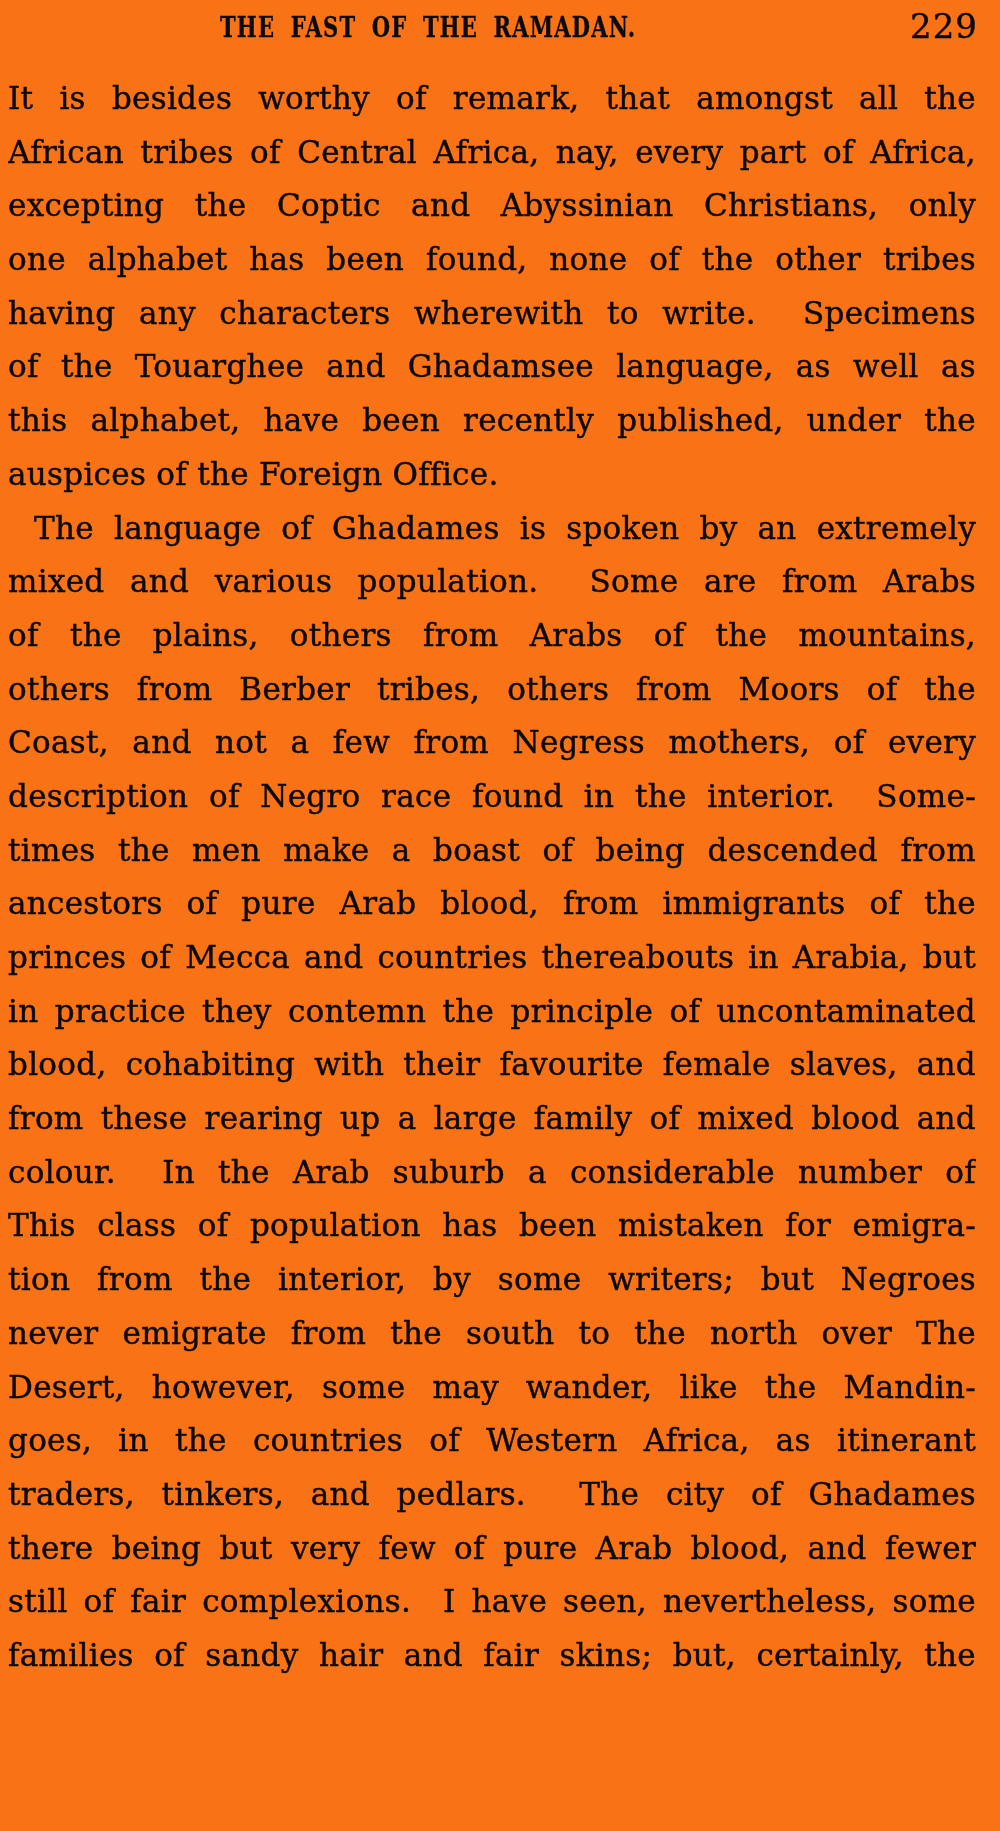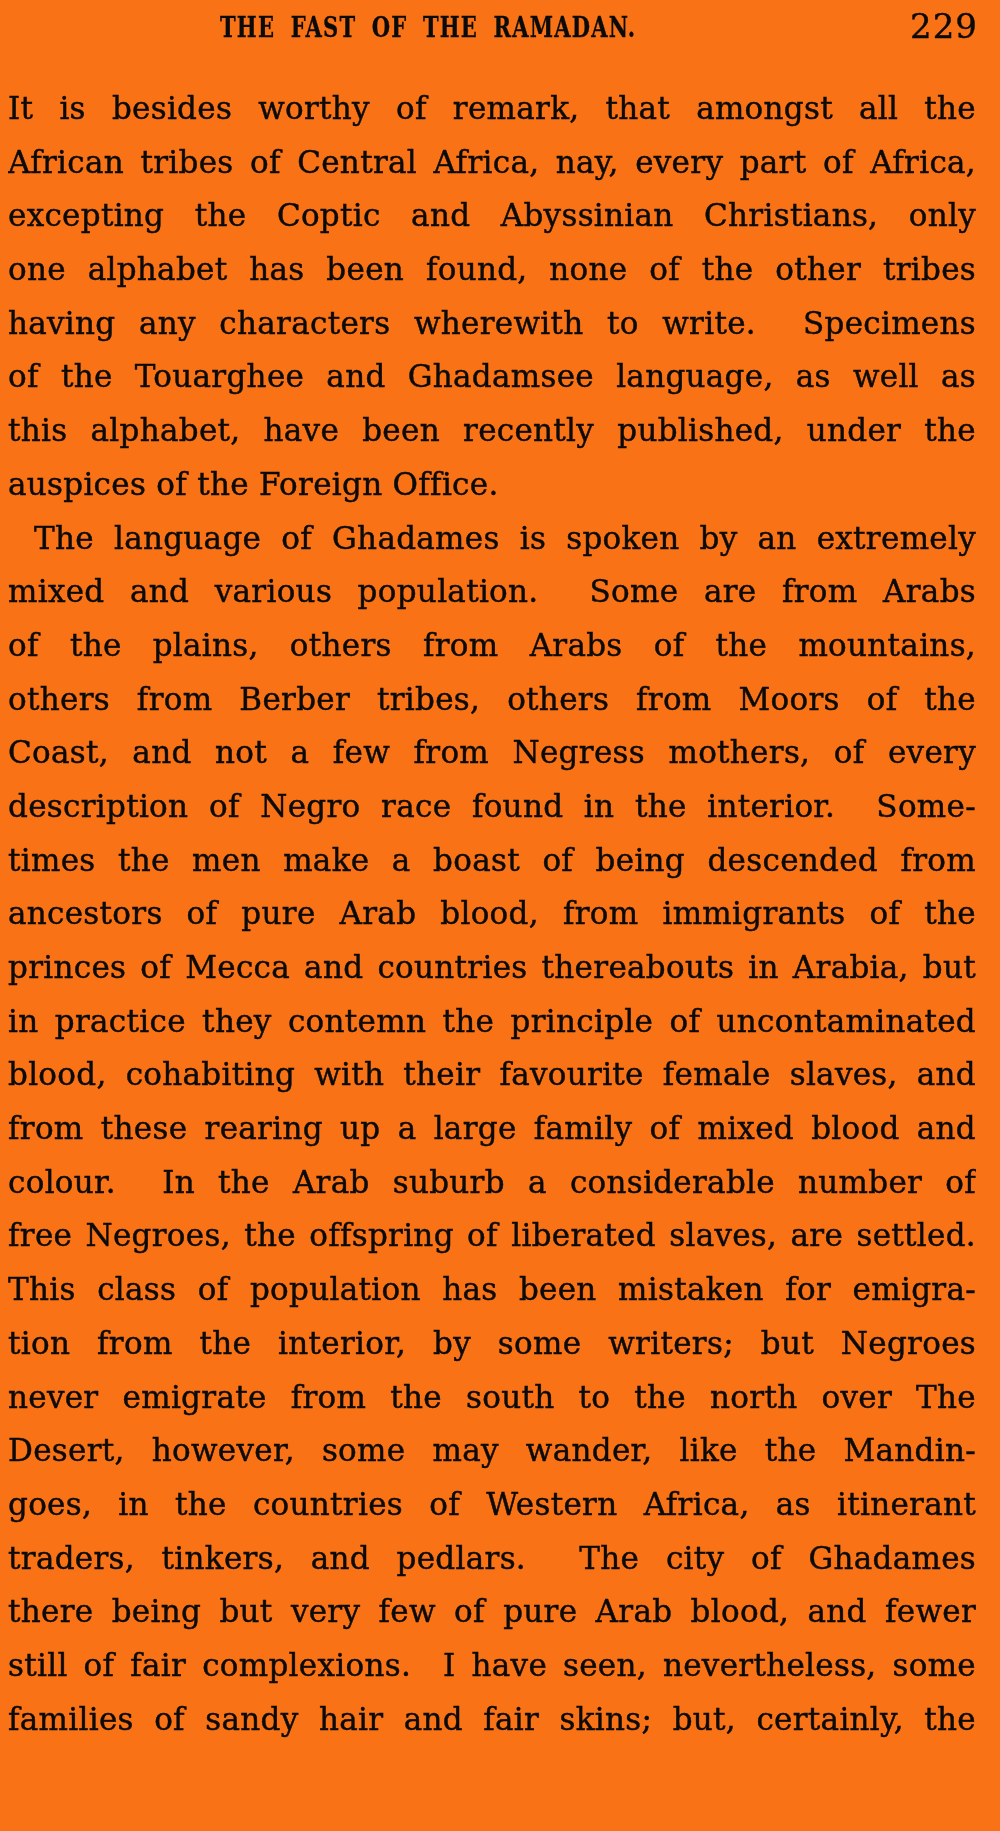--- a/index.html
+++ b/index.html
@@ -34,21 +34,21 @@
     right: 22px;
     top: 6px;
     font-size: 34px;
     letter-spacing: 1px;
     -webkit-text-stroke: 0.4px #0b0b0b;
   }
   .page-body {
     position: absolute;
     left: 8px;
     right: 24px;
-    top: 82px;
+    top: 72px;
     font-size: 31px;
     letter-spacing: 0.3px;
     -webkit-text-stroke: 0.45px #0b0b0b;
   }
   .text-line {
     height: 53.7px;
     line-height: 53.7px;
     text-align: justify;
     text-align-last: justify;
     overflow: hidden;
@@ -82,21 +82,20 @@
       <div class="text-line">others from Berber tribes, others from Moors of the</div>
       <div class="text-line">Coast, and not a few from Negress mothers, of every</div>
       <div class="text-line">description of Negro race found in the interior.&nbsp; Some-</div>
       <div class="text-line">times the men make a boast of being descended from</div>
       <div class="text-line">ancestors of pure Arab blood, from immigrants of the</div>
       <div class="text-line">princes of Mecca and countries thereabouts in Arabia, but</div>
       <div class="text-line">in practice they contemn the principle of uncontaminated</div>
       <div class="text-line">blood, cohabiting with their favourite female slaves, and</div>
       <div class="text-line">from these rearing up a large family of mixed blood and</div>
       <div class="text-line">colour.&nbsp; In the Arab suburb a considerable number of</div>
-      <div class="text-line">free Negroes, the offspring of liberated slaves, are settled.</div>
       <div class="text-line">This class of population has been mistaken for emigra-</div>
       <div class="text-line">tion from the interior, by some writers; but Negroes</div>
       <div class="text-line">never emigrate from the south to the north over The</div>
       <div class="text-line">Desert, however, some may wander, like the Mandin-</div>
       <div class="text-line">goes, in the countries of Western Africa, as itinerant</div>
       <div class="text-line">traders, tinkers, and pedlars.&nbsp; The city of Ghadames</div>
       <div class="text-line">there being but very few of pure Arab blood, and fewer</div>
       <div class="text-line">still of fair complexions.&nbsp; I have seen, nevertheless, some</div>
       <div class="text-line">families of sandy hair and fair skins; but, certainly, the</div>
     </div>

